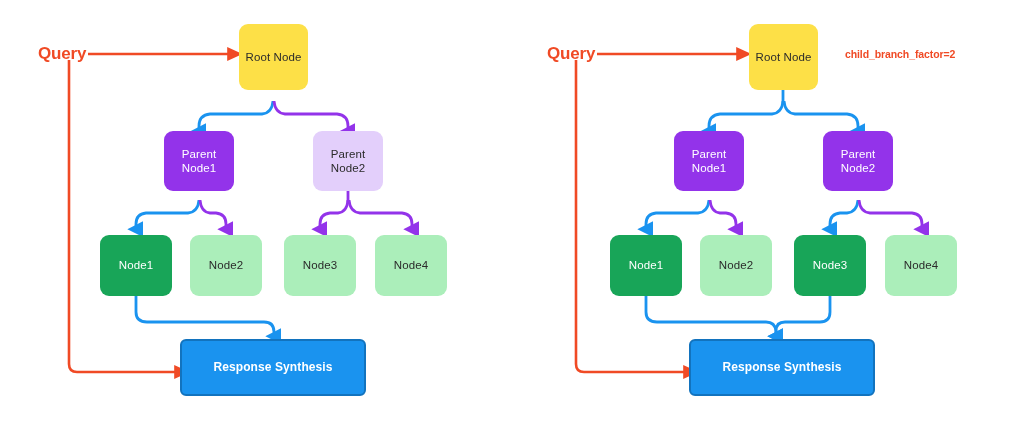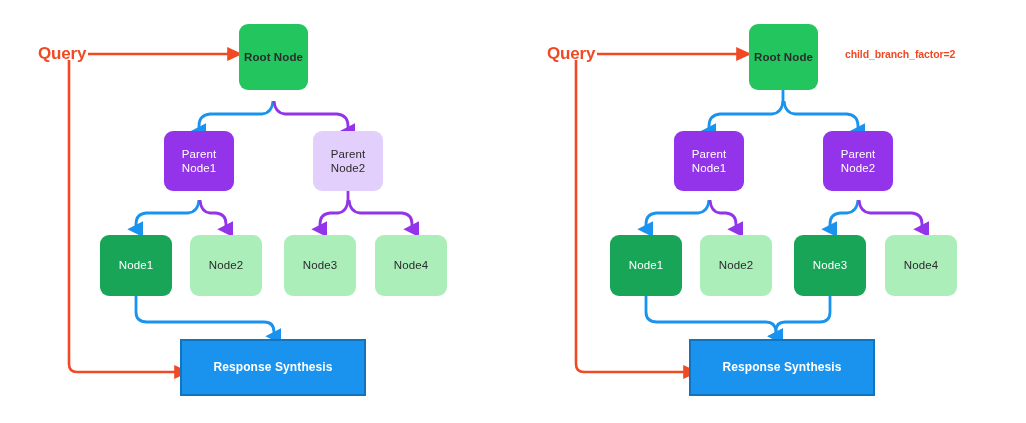--- a/index.html
+++ b/index.html
@@ -44,23 +44,22 @@
     display: flex;
     align-items: center;
     justify-content: center;
     text-align: center;
     line-height: 1.25;
     font-size: 11.5px;
     letter-spacing: 0.1px;
     white-space: pre-line;
   }
   .node-root {
-    background: #22c55e;
+    background: #fde047;
     color: #2b2b2b;
-    font-weight: bold;
   }
   .node-parent-dim {
     background: #e3cffb;
     color: #2b2b2b;
   }
   .node-parent-hot {
     background: #9333ea;
     color: #ffffff;
   }
   .node-leaf-dim {
@@ -70,21 +69,21 @@
   .node-leaf-hot {
     background: #18a558;
     color: #ffffff;
   }
   .node-synth {
     background: #1a93ef;
     border: 2px solid #1273be;
     color: #ffffff;
     font-weight: bold;
     font-size: 12px;
-    border-radius: 0;
+    border-radius: 6px;
   }
   .query-label {
     position: absolute;
     color: #f04a25;
     font-weight: bold;
     font-size: 17px;
     letter-spacing: -0.2px;
   }
   .branch-label {
     position: absolute;

